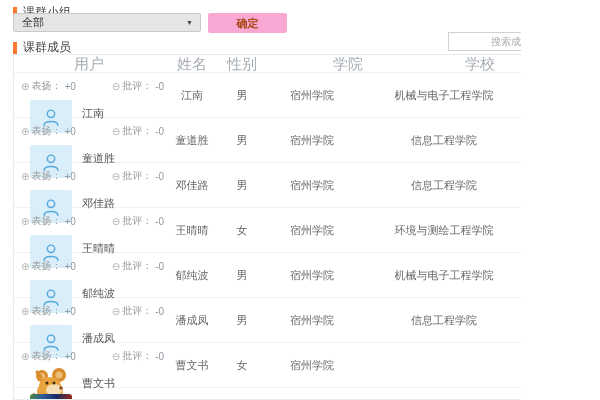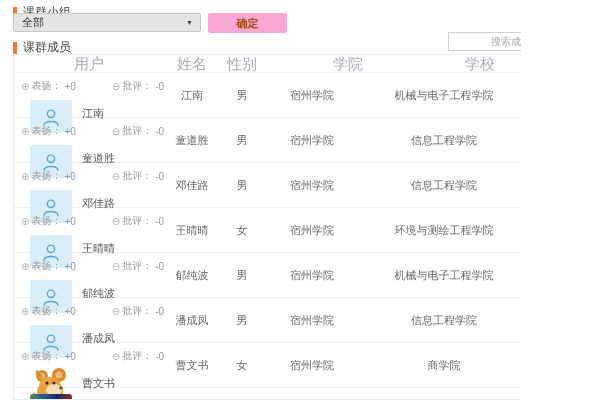--- a/index.html
+++ b/index.html
@@ -283,21 +283,20 @@
         <span>表扬：</span>
         <span class="sval">+0</span>
         <span class="sicon gap">⊖</span>
         <span>批评：</span>
         <span class="sval">-0</span>
       </span>
     </div>
     <div class="cell w-name">曹文书</div>
     <div class="cell w-gender">女</div>
     <div class="cell w-school">宿州学院</div>
-    <div class="cell w-college">商学院</div>
     <div class="cell w-group"></div>
         </div>
         <div class="partial-row">
           <span class="partial-avatar"></span>
         </div>
       </div>
   </div>
 
 </div>
 

